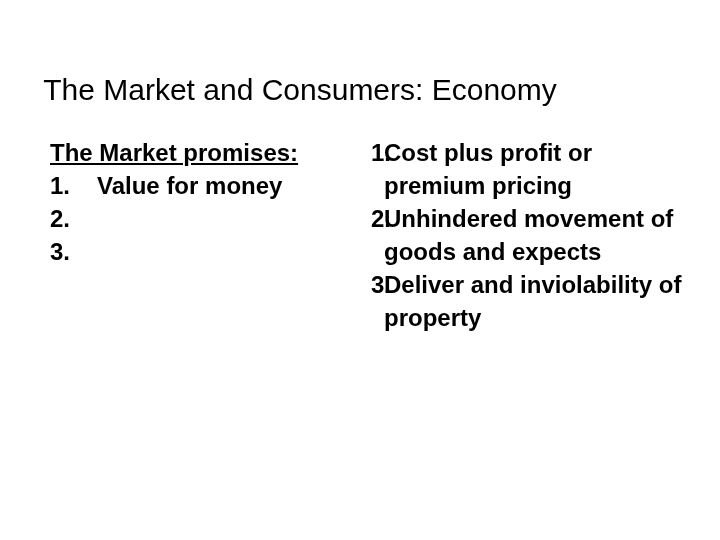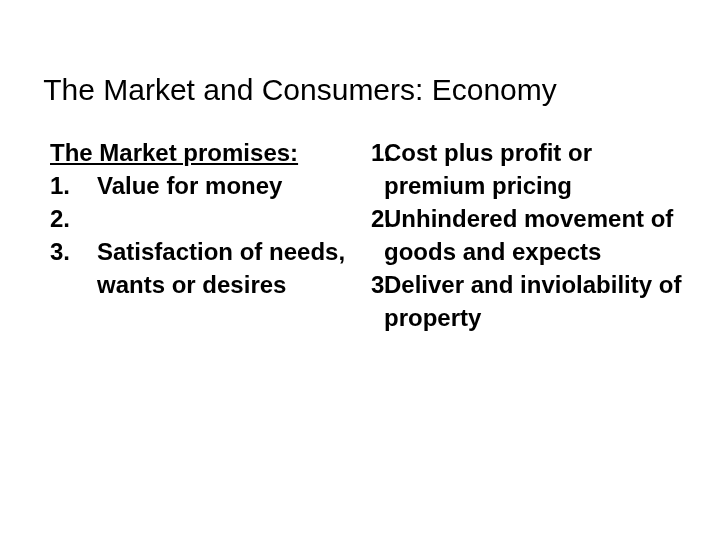--- a/index.html
+++ b/index.html
@@ -122,21 +122,20 @@
       <ul class="list">
         <li class="list-item">
           <span class="item-number">1.</span>
           <span class="item-text">Value for money</span>
         </li>
         <li class="list-item">
           <span class="item-number">2.</span>
         </li>
         <li class="list-item">
           <span class="item-number">3.</span>
-          <span class="item-text">Satisfaction of needs, wants or desires</span>
         </li>
       </ul>
     </div>
 
     <div class="column" id="column-right">
       <ul class="list">
         <li class="list-item">
           <span class="item-number">1.</span>
           <span class="item-text">Cost plus profit or premium pricing</span>
         </li>

